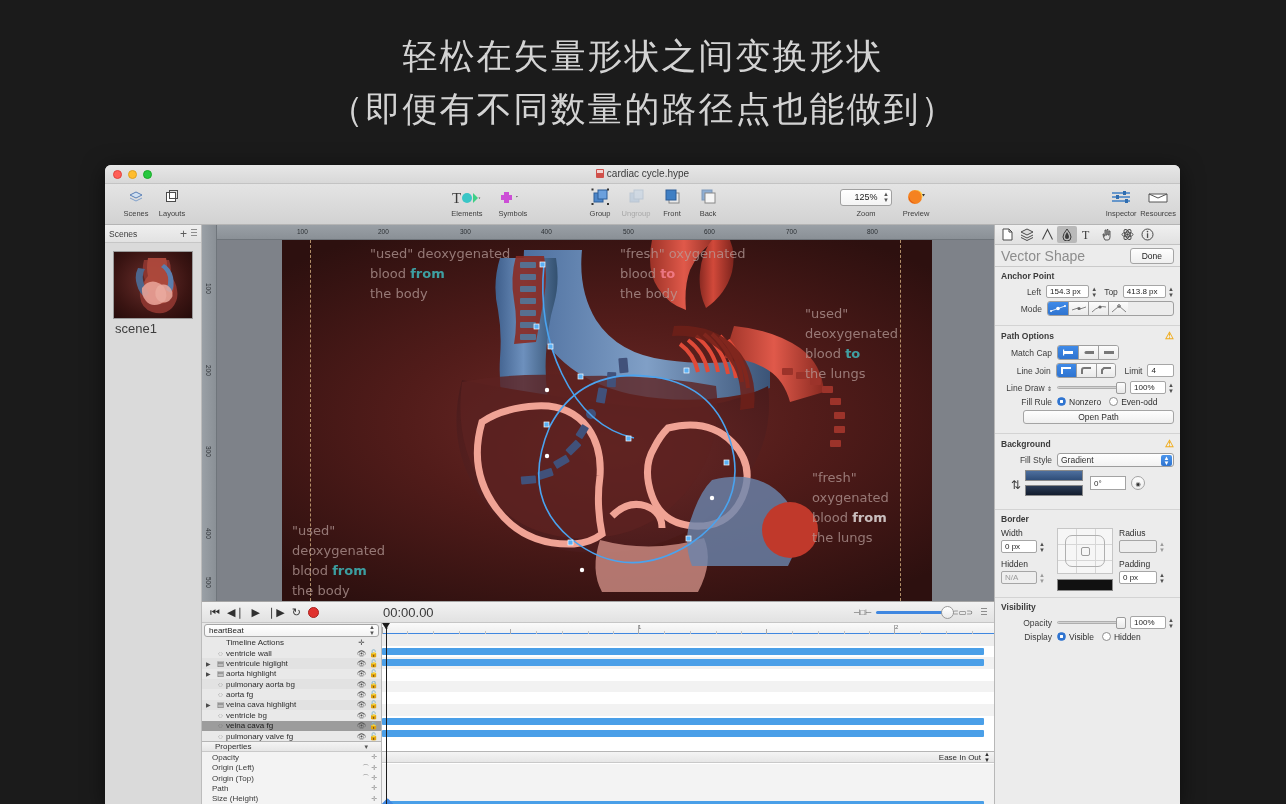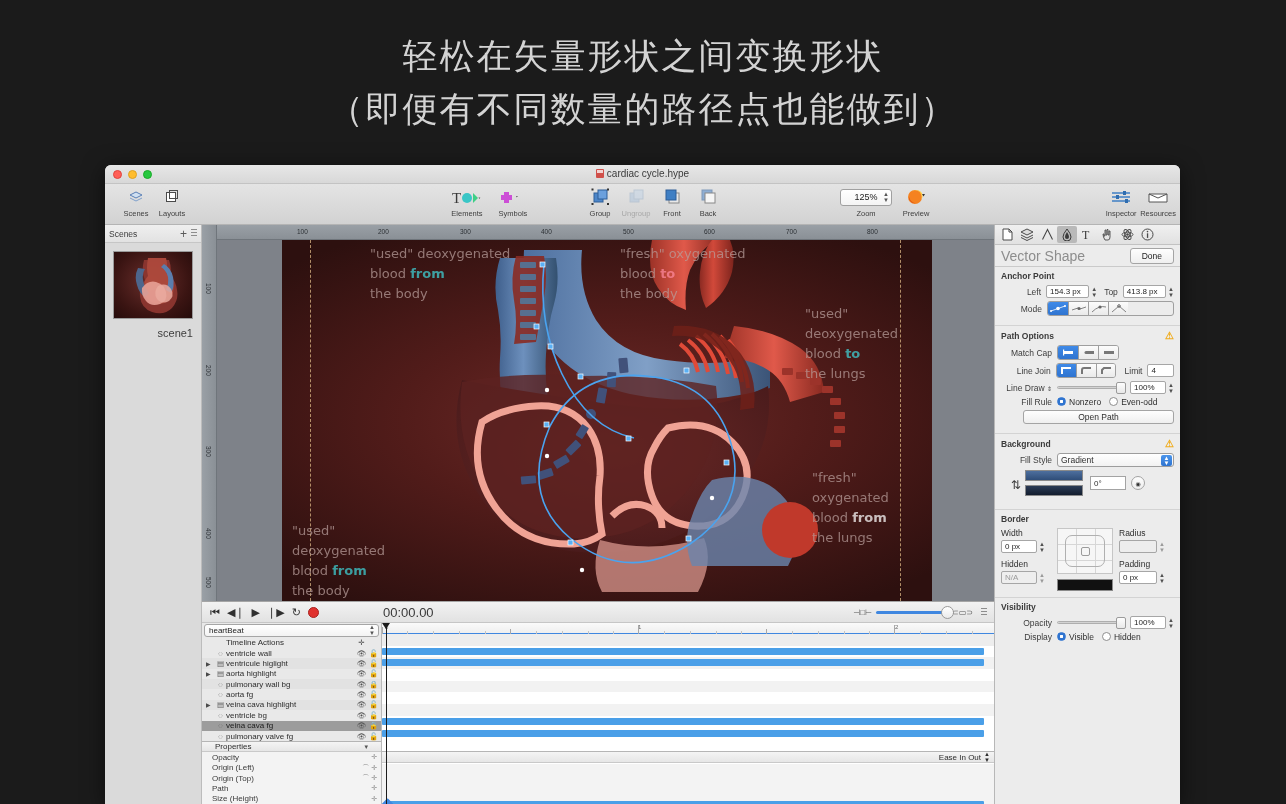--- a/index.html
+++ b/index.html
@@ -74,21 +74,21 @@
   #scenes-head .sp{flex:1;}
   .plus{font-size:12px;color:#5a5a5a;line-height:10px;}
   .grip{width:6px;height:9px;margin-left:4px;
      background:repeating-linear-gradient(#8d8d8d 0 1px,transparent 1px 3px);}
   #scene-list{flex:1;background:#dadada;padding:8px 0 0 0;}
   .scene-card{width:80px;margin:0 auto;}
   .scene-thumb{
     width:80px;height:68px;border:1px solid #9a9a9a;position:relative;overflow:hidden;
     background:radial-gradient(ellipse at 48% 45%, #6b2f2c 0%, #3a1412 65%, #240b0a 100%);
   }
-  .scene-name{font-size:11px;color:#3d3d3d;margin-top:8px;padding-left:2px;text-align:right;}
+  .scene-name{font-size:13px;color:#3d3d3d;margin-top:2px;padding-left:2px;}
   
   #center{flex:1;display:flex;flex-direction:column;min-width:0;}
   
   #canvas-wrap{position:relative;height:376px;background:#8d9096;overflow:hidden;}
   #ruler-h{position:absolute;left:0;top:0;right:0;height:15px;
     background:linear-gradient(#9aa0a6,#8a9096);border-bottom:1px solid #6f757b;z-index:4;}
   #ruler-v{position:absolute;left:0;top:0;bottom:0;width:15px;
     background:linear-gradient(90deg,#9aa0a6,#8a9096);border-right:1px solid #6f757b;z-index:4;}
   .rtick{position:absolute;font-size:6.5px;color:#2c3034;}
   #stage{position:absolute;left:15px;top:15px;right:0;bottom:0;overflow:hidden;background:#7e8289;}
@@ -628,21 +628,21 @@
           <div class="lrow">
             <span class="tw">▶</span>
             <span class="lico">▤</span>
             <span class="lname">aorta highlight</span>
             <span class="leye">👁</span>
             <span class="llock">🔓</span>
           </div>
           <div class="lrow alt">
             <span class="tw"></span>
             <span class="lico">◌</span>
-            <span class="lname">pulmonary wall bg</span>
+            <span class="lname">pulmonary aorta bg</span>
             <span class="leye">👁</span>
             <span class="llock">🔒</span>
           </div>
           <div class="lrow">
             <span class="tw"></span>
             <span class="lico">◌</span>
             <span class="lname">aorta fg</span>
             <span class="leye">👁</span>
             <span class="llock">🔓</span>
           </div>

